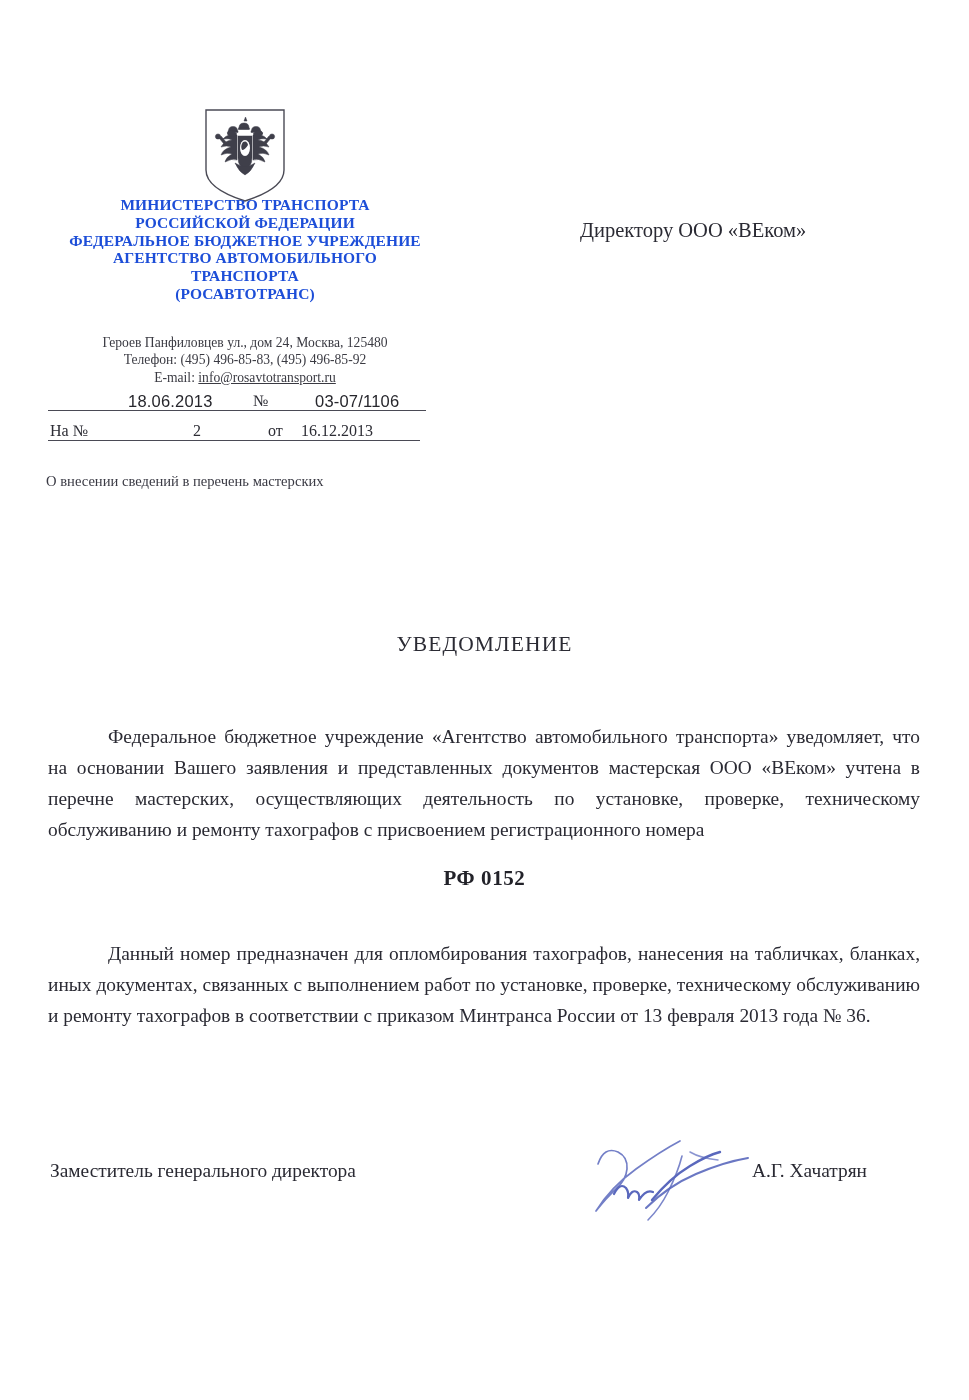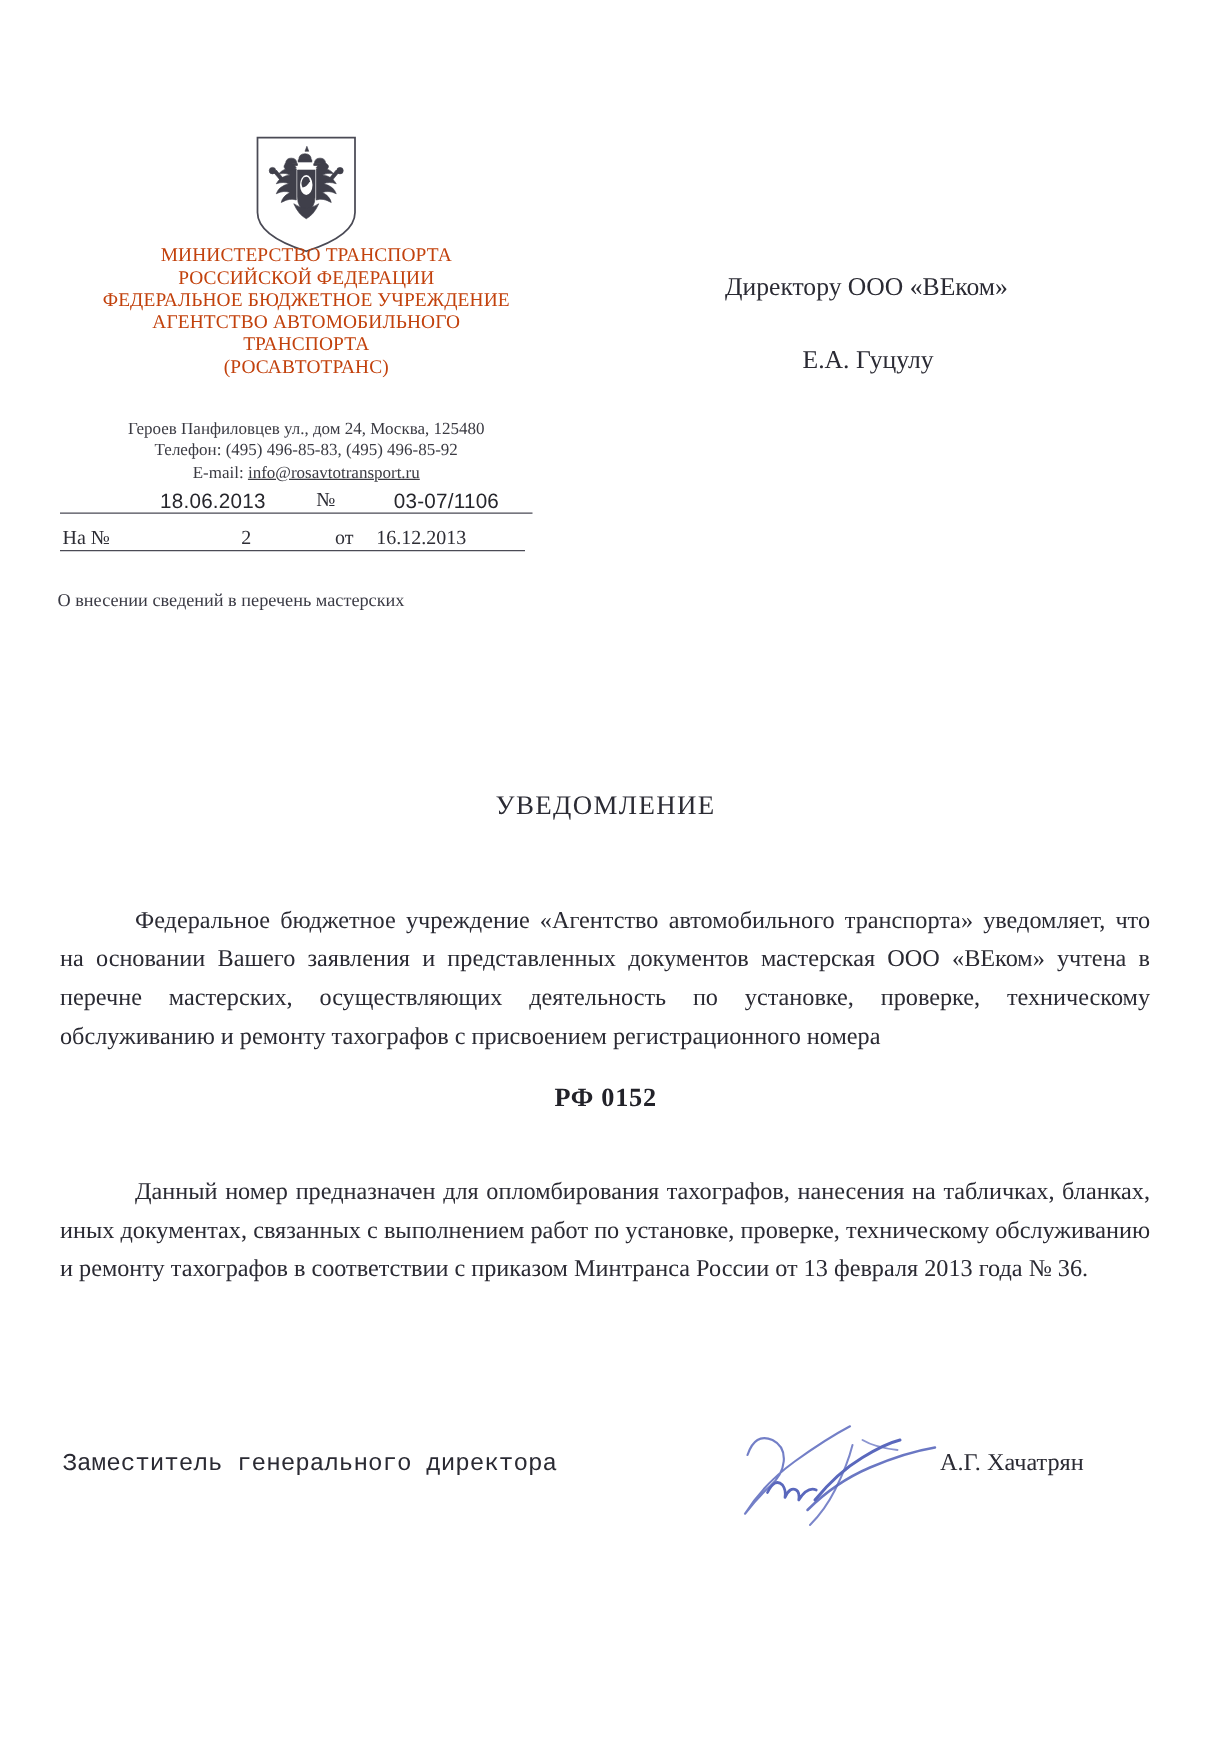--- a/index.html
+++ b/index.html
@@ -42,25 +42,25 @@
 
   
   .letterhead {
     position: absolute;
     left: 30px;
     top: 196px;
     width: 430px;
     text-align: center;
   }
   .letterhead-line {
-    font-weight: normal;
+    font-weight: bold;
     font-size: 15.5px;
     line-height: 17.8px;
     letter-spacing: 0.1px;
-    color: #c2410c;
+    color: #1d4ed8;
     white-space: nowrap;
   }
 
   .contacts {
     position: absolute;
     left: 30px;
     top: 334px;
     width: 430px;
     text-align: center;
     color: #3a3a42;
@@ -194,21 +194,20 @@
   }
 
   
   .sig-title {
     position: absolute;
     left: 50px;
     top: 1160px;
     font-size: 19.4px;
     color: #2a2a33;
     white-space: nowrap;
-    font-family: Liberation Mono, monospace;
   }
   .sig-name {
     position: absolute;
     left: 752px;
     top: 1160px;
     font-size: 19.4px;
     color: #2a2a33;
     white-space: nowrap;
   }
   .sig-mark {
@@ -290,21 +289,20 @@
       <span class="ref-text serif-ref f-innum">2</span>
       <span class="ref-text serif-ref f-otlabel">от</span>
       <span class="ref-text serif-ref f-indate">16.12.2013</span>
     </div>
   </div>
 
   <div class="subject">О внесении сведений в перечень мастерских</div>
 
   <div class="addressee">
     <div class="addressee-org">Директору ООО «ВЕком»</div>
-    <div class="addressee-person">Е.А. Гуцулу</div>
   </div>
 
   <div class="doc-heading">УВЕДОМЛЕНИЕ</div>
 
   <div class="body-block para1">
     <p class="para">Федеральное бюджетное учреждение «Агентство автомобильного транспорта» уведомляет, что на основании Вашего заявления и представленных документов мастерская ООО «ВЕком» учтена в перечне мастерских, осуществляющих деятельность по установке, проверке, техническому обслуживанию и ремонту тахографов с присвоением регистрационного номера</p>
   </div>
 
   <div class="reg-number">РФ 0152</div>
 

